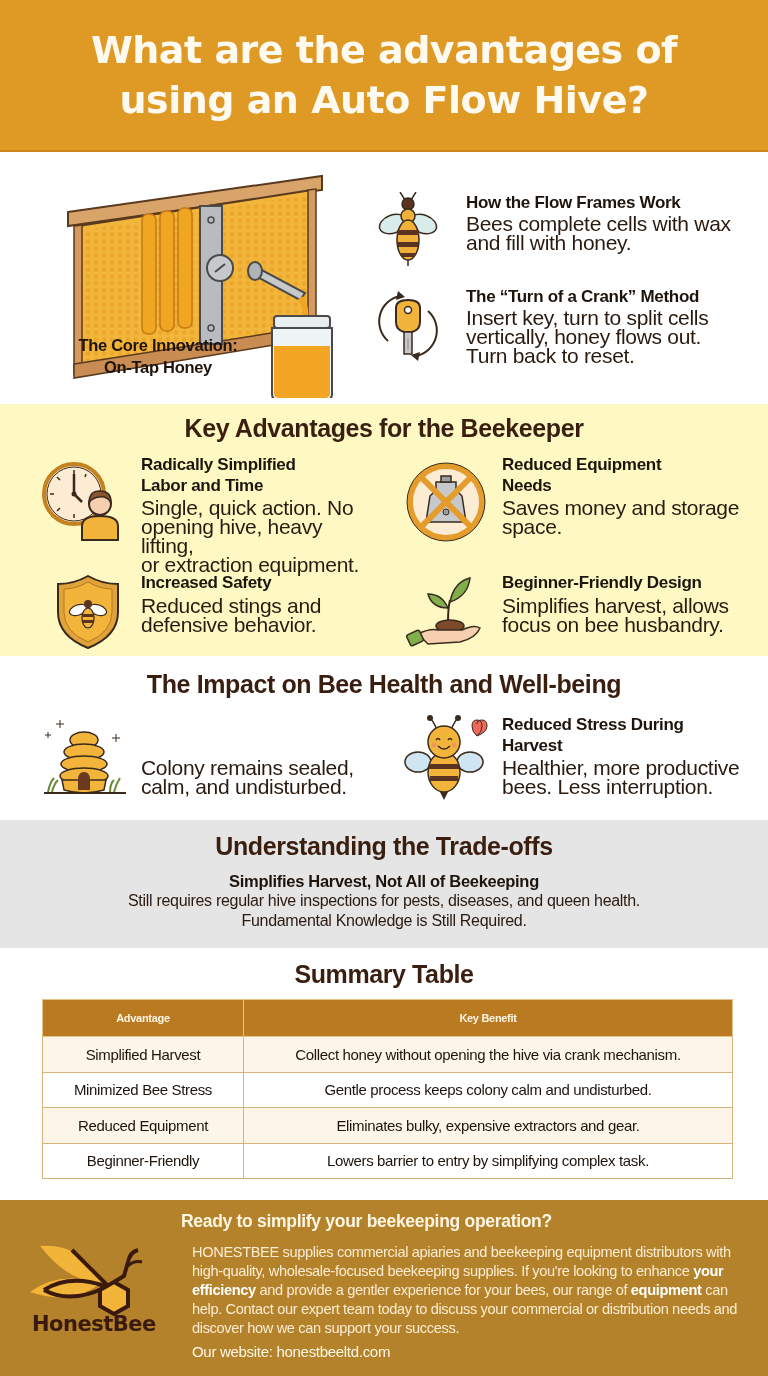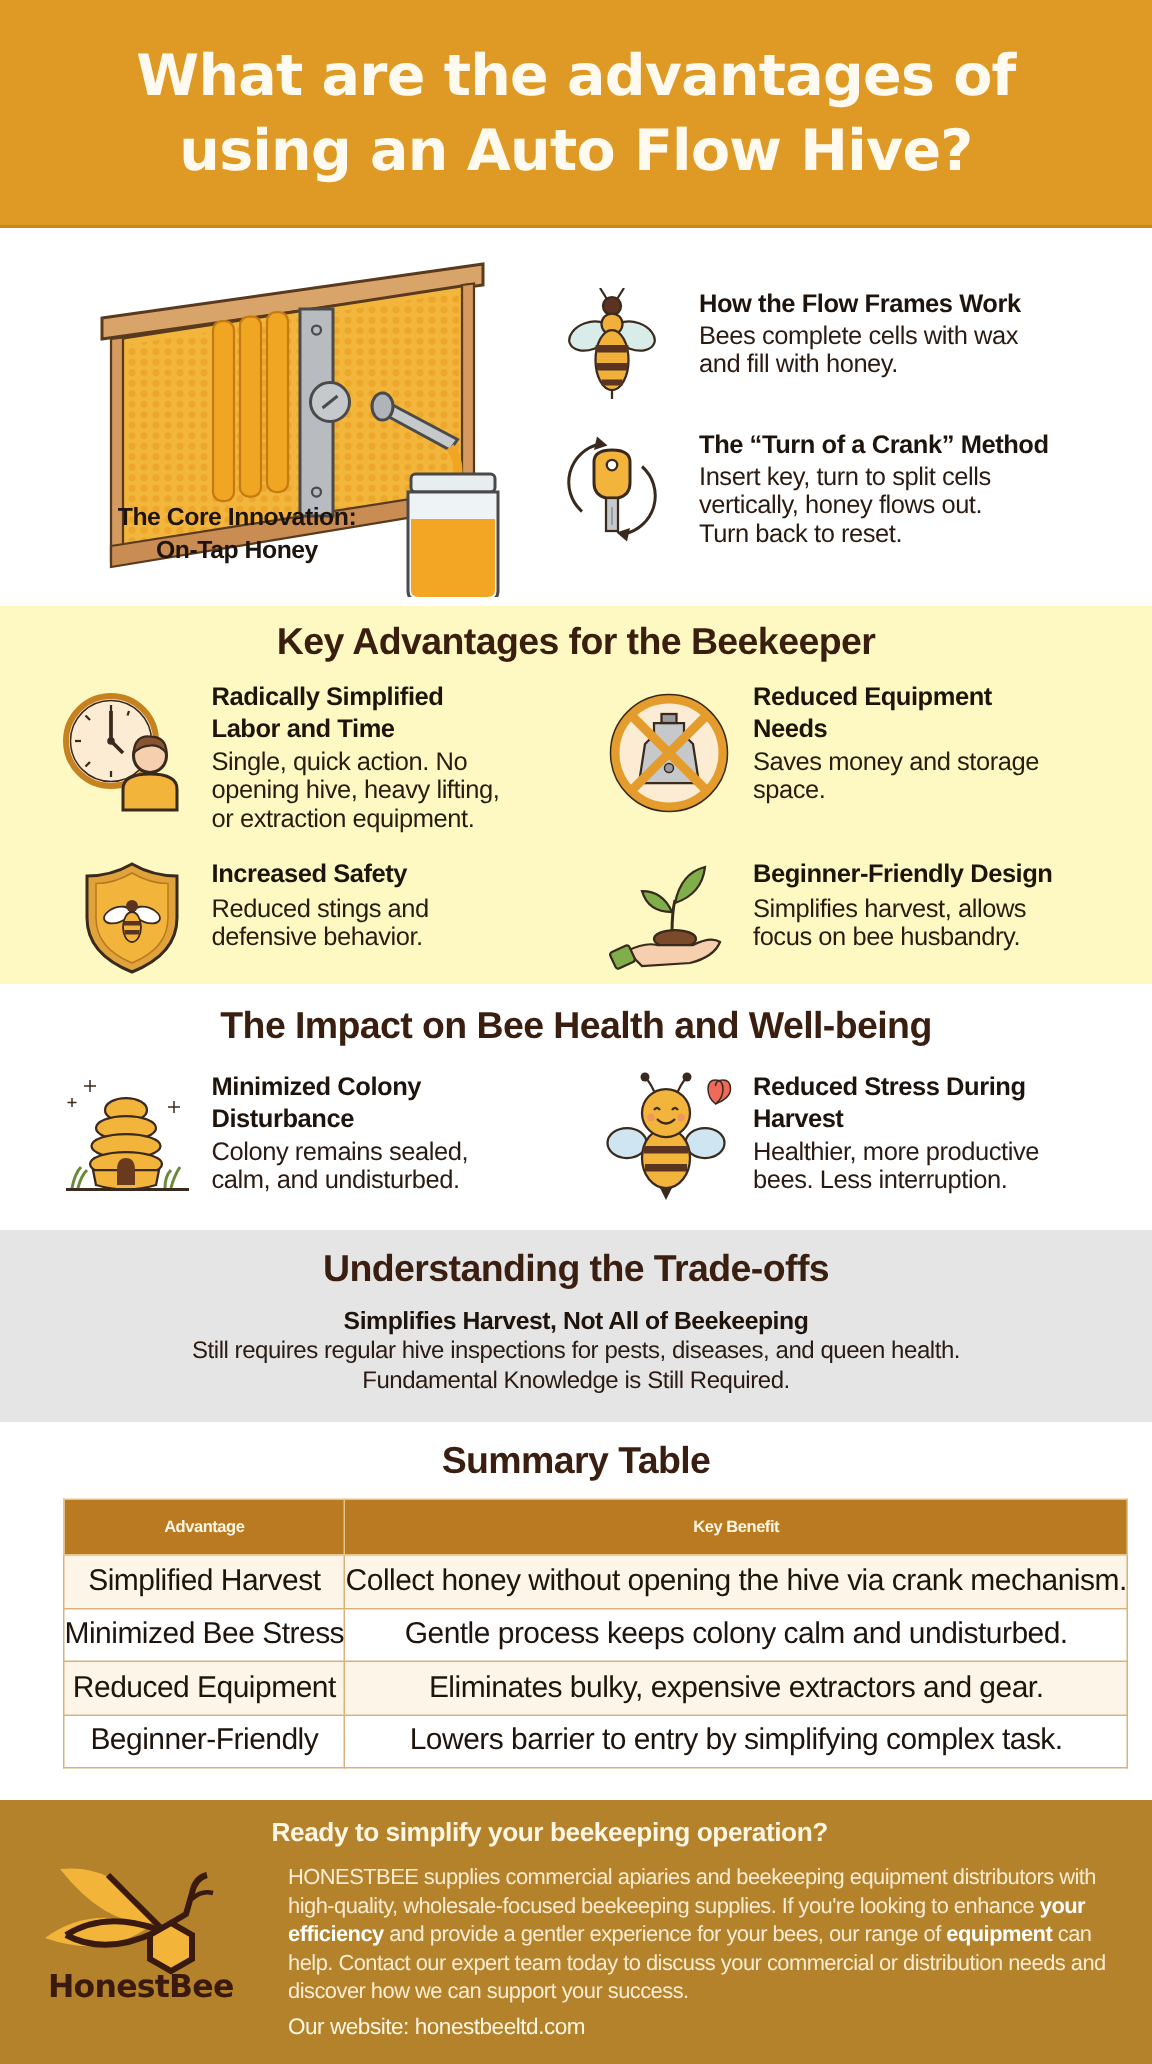--- a/index.html
+++ b/index.html
@@ -11,36 +11,36 @@
   .header h1 { font-family: "DejaVu Sans", sans-serif; font-weight: 700; color: #fffaf0; font-size: 38px;
     line-height: 50px; text-align: center; letter-spacing: -0.5px; width: 700px; }
 
   .sec-intro { position: absolute; left: 0; top: 154px; width: 768px; height: 250px; background: #ffffff; }
   .frame-illus { position: absolute; left: 60px; top: 14px; width: 280px; height: 230px; }
   .core-caption { position: absolute; left: 58px; top: 180px; width: 200px; text-align: center;
     font-weight: 700; font-size: 16.5px; line-height: 22px; color: #1e140c; letter-spacing: -0.3px; }
   .feature { position: absolute; }
   .feature .ico { position: absolute; left: 0; top: 0; }
   .feature .ttl { position: absolute; font-weight: 700; font-size: 17px; color: #1e140c; letter-spacing: -0.3px; white-space: nowrap; line-height: 21px; }
-  .feature .desc { position: absolute; font-size: 17px; color: #2a1a10; line-height: 19px; letter-spacing: -0.3px; }
+  .feature .desc { position: absolute; font-size: 21px; color: #2a1a10; line-height: 19px; letter-spacing: -0.3px; }
 
   .sec-adv { position: absolute; left: 0; top: 404px; width: 768px; height: 252px; background: #fef9c3; }
   .sec-title { position: absolute; left: 0; width: 768px; text-align: center; font-weight: 700;
     font-size: 25px; color: #3a1e10; letter-spacing: -0.4px; }
 
   .sec-health { position: absolute; left: 0; top: 656px; width: 768px; height: 164px; background: #ffffff; }
   .sec-trade { position: absolute; left: 0; top: 820px; width: 768px; height: 128px; background: #e5e5e5; }
   .trade-sub { position: absolute; left: 0; top: 52px; width: 768px; text-align: center; font-weight: 700; font-size: 16.5px; color: #1e140c; letter-spacing: -0.3px; }
   .trade-body { position: absolute; left: 0; top: 71px; width: 768px; text-align: center; font-size: 16px; line-height: 20px; color: #2a1a10; letter-spacing: -0.3px; }
 
   .sec-summary { position: absolute; left: 0; top: 948px; width: 768px; height: 250px; background: #ffffff; }
   table.sum { position: absolute; left: 42px; top: 51px; width: 691px; border-collapse: collapse; }
   table.sum th { background: #b97a22; color: #fff6e4; font-weight: 700; font-size: 11px; height: 37px;
     border: 1px solid #e7c38a; letter-spacing: -0.3px; }
-  table.sum td { font-size: 20px; color: #1e140c; height: 35.5px; text-align: center; border: 1px solid #d9b17a; letter-spacing: -0.35px; white-space: nowrap; margin-top: 16px; }
+  table.sum td { font-size: 15px; color: #1e140c; height: 35.5px; text-align: center; border: 1px solid #d9b17a; letter-spacing: -0.35px; white-space: nowrap; margin-top: 16px; }
   table.sum tr:nth-child(odd) td { background: #fdf5e8; }
   table.sum tr:nth-child(even) td { background: #ffffff; }
   table.sum td:first-child { width: 201px; }
 
   .footer { position: absolute; left: 0; top: 1200px; width: 768px; height: 176px; background: #b4822a; }
   .footer .cta-title { position: absolute; left: 168px; top: 11px; font-weight: 700; font-size: 17.5px; color: #fff6e4; letter-spacing: -0.3px; white-space: nowrap; margin-left: 13px; }
   .footer .cta-body { position: absolute; left: 192px; top: 43px; width: 560px; font-size: 14.6px; line-height: 19px; color: #fbecd2; letter-spacing: -0.35px; }
   .footer .cta-body b { color: #ffffff; }
   .footer .website { position: absolute; left: 192px; top: 143px; font-size: 15px; font-weight: 700; color: #fff6e4; letter-spacing: -0.3px; }
   .footer .website span { font-weight: 400; }
@@ -237,24 +237,20 @@
       </g>
       <ellipse cx="44" cy="26" rx="14" ry="8" fill="#f2b43a" stroke="#3a2a1e" stroke-width="1.5"></ellipse>
       <ellipse cx="44" cy="38" rx="20" ry="8" fill="#f2b43a" stroke="#3a2a1e" stroke-width="1.5"></ellipse>
       <ellipse cx="44" cy="50" rx="23" ry="8" fill="#f2b43a" stroke="#3a2a1e" stroke-width="1.5"></ellipse>
       <ellipse cx="44" cy="62" rx="24" ry="8" fill="#f2b43a" stroke="#3a2a1e" stroke-width="1.5"></ellipse>
       <path d="M22,66 L66,66 L64,76 Q44,82 24,76 Z" fill="#f2b43a" stroke="#3a2a1e" stroke-width="1.5"></path>
       <path d="M38,76 L38,66 Q38,58 44,58 Q50,58 50,66 L50,76 Z" fill="#6a3a1e"></path>
       <path d="M8,78 Q10,68 14,64 M12,78 Q14,70 18,66 M74,78 Q76,70 80,64 M70,78 Q70,70 74,66" stroke="#6a8a3a" stroke-width="2" fill="none"></path>
       <line x1="4" y1="79" x2="86" y2="79" stroke="#3a2a1e" stroke-width="2"></line>
     </svg>
-    <div class="ttl" style="left:101px; top:0px;">
-      <div>Minimized Colony</div>
-      <div>Disturbance</div>
-    </div>
     <div class="desc" style="left:101px; top:44px;">
       <div>Colony remains sealed,</div>
       <div>calm, and undisturbed.</div>
     </div>
   </div>
 
   <div class="feature" style="left:404px; top:58px; width:350px; height:100px;">
     <svg class="ico" width="90" height="90" viewBox="0 0 90 90" style="left:0; top:0;">
       <path d="M34,18 Q30,8 26,4 M46,18 Q50,8 54,4" stroke="#3a2a1e" stroke-width="1.5" fill="none"></path>
       <circle cx="26" cy="4" r="3" fill="#3a2a1e"></circle>

